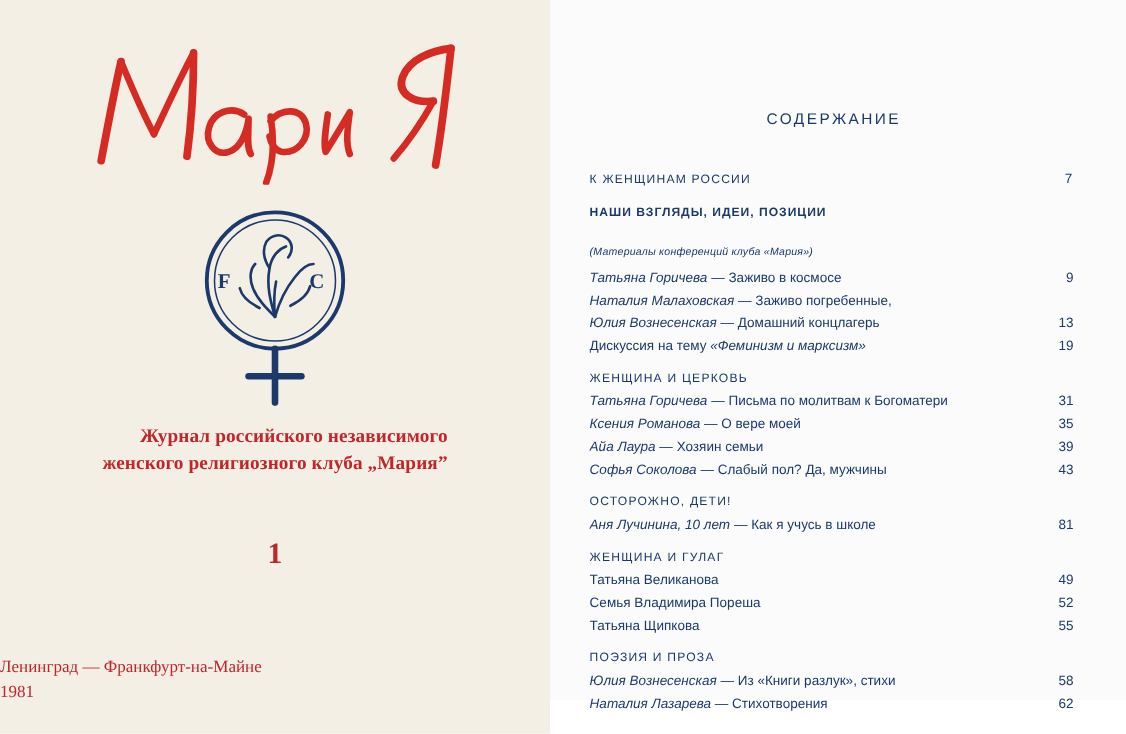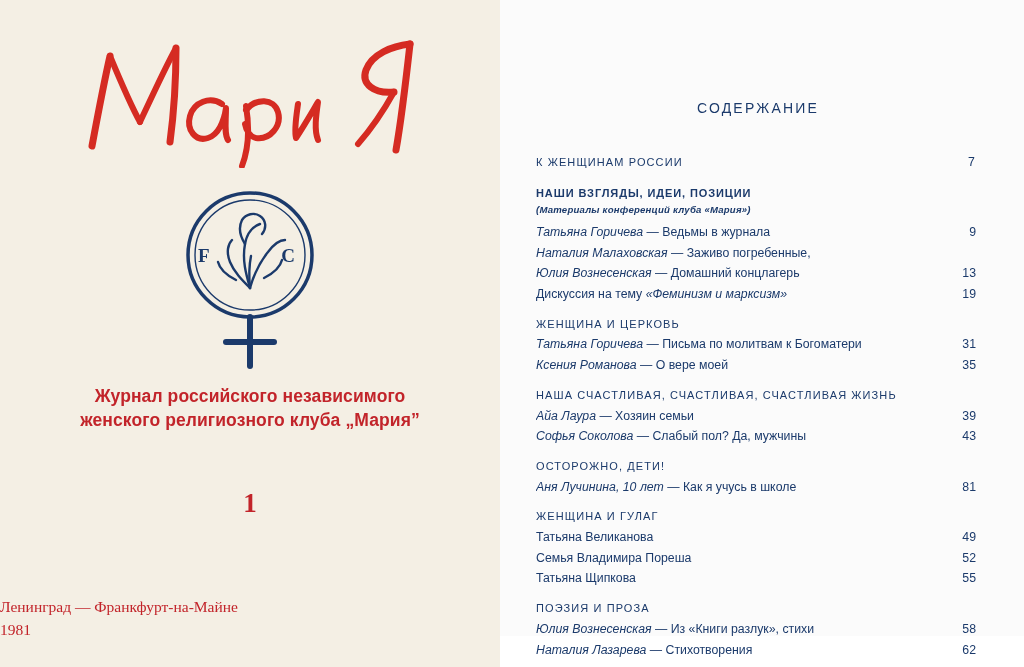--- a/index.html
+++ b/index.html
@@ -40,23 +40,23 @@
     width: 400px;
     height: 150px;
   }
   .emblem {
     margin-top: 2px;
     width: 200px;
     height: 200px;
   }
   .cover-subtitle {
     margin-top: 14px;
-    text-align: center;
+    text-align: right;
     color: #c2242a;
-    font-family: Liberation Sans, sans-serif;
+    font-family: Liberation Serif, serif;
     font-size: 17.5px;
     line-height: 1.38;
     font-weight: 700;
     letter-spacing: .1px;
   }
   .issue-number {
     margin-top: 56px;
     color: #c2242a;
     font-family: "Liberation Serif", serif;
     font-size: 27px;
@@ -121,23 +121,24 @@
     padding-top: 11px;
     padding-bottom: 2px;
   }
   .toc-row.section-bold .label {
     font-weight: 700;
     letter-spacing: .9px;
     font-size: 11px;
   }
   .toc-row.subnote .label {
     font-style: italic;
-    font-weight: 700;
+    font-weight: 400;
     font-size: 9.6px;
     letter-spacing: .2px;
+    margin-top: 20px;
   }
   .toc-row.subnote { padding-top: 0; padding-bottom: 4px; }
   .toc-row .author { font-style: italic; }
   .toc-row .work-italic { font-style: italic; }
 </style>
 </head>
 <body>
 
 <div class="spread">
 
@@ -208,21 +209,21 @@
         </div>
         <div class="toc-row section section-bold">
           <span class="label">НАШИ ВЗГЛЯДЫ, ИДЕИ, ПОЗИЦИИ</span>
           <span class="page"></span>
         </div>
         <div class="toc-row subnote">
           <span class="label">(Материалы конференций клуба «Мария»)</span>
           <span class="page"></span>
         </div>
         <div class="toc-row">
-          <span class="label"><span class="author">Татьяна Горичева</span><span> — Ведьмы в журнала</span></span>
+          <span class="label"><span class="author">Татьяна Горичева</span><span> — Заживо в космосе</span></span>
           <span class="page">9</span>
         </div>
         <div class="toc-row">
           <span class="label"><span class="author">Наталия Малаховская</span><span> — Заживо погребенные,</span></span>
           <span class="page"></span>
         </div>
         <div class="toc-row">
           <span class="label"><span class="author">Юлия Вознесенская</span><span> — Домашний концлагерь</span></span>
           <span class="page">13</span>
         </div>
@@ -235,24 +236,20 @@
           <span class="page"></span>
         </div>
         <div class="toc-row">
           <span class="label"><span class="author">Татьяна Горичева</span><span> — Письма по молитвам к Богоматери</span></span>
           <span class="page">31</span>
         </div>
         <div class="toc-row">
           <span class="label"><span class="author">Ксения Романова</span><span> — О вере моей</span></span>
           <span class="page">35</span>
         </div>
-        <div class="toc-row section">
-          <span class="label">НАША СЧАСТЛИВАЯ, СЧАСТЛИВАЯ, СЧАСТЛИВАЯ ЖИЗНЬ</span>
-          <span class="page"></span>
-        </div>
         <div class="toc-row">
           <span class="label"><span class="author">Айа Лаура</span><span> — Хозяин семьи</span></span>
           <span class="page">39</span>
         </div>
         <div class="toc-row">
           <span class="label"><span class="author">Софья Соколова</span><span> — Слабый пол? Да, мужчины</span></span>
           <span class="page">43</span>
         </div>
         <div class="toc-row section">
           <span class="label">ОСТОРОЖНО, ДЕТИ!</span>

